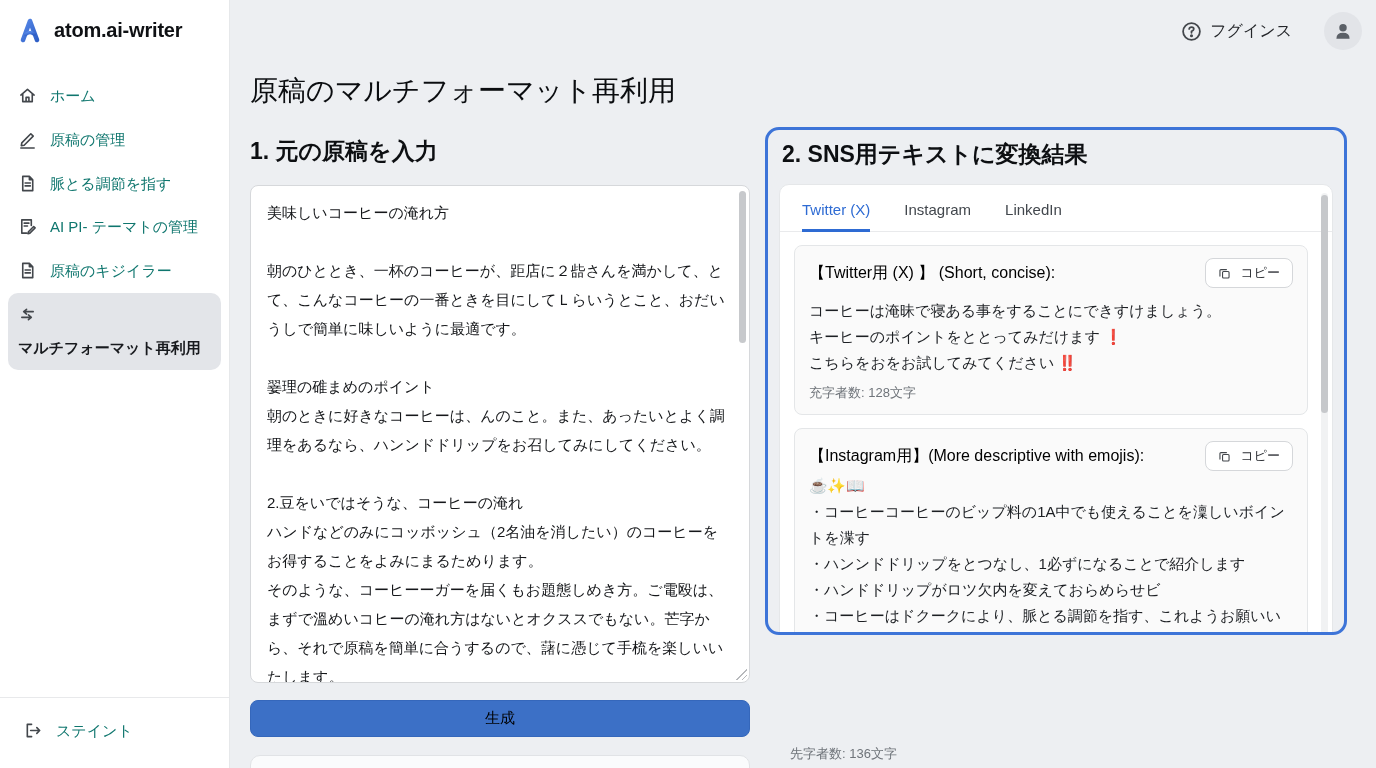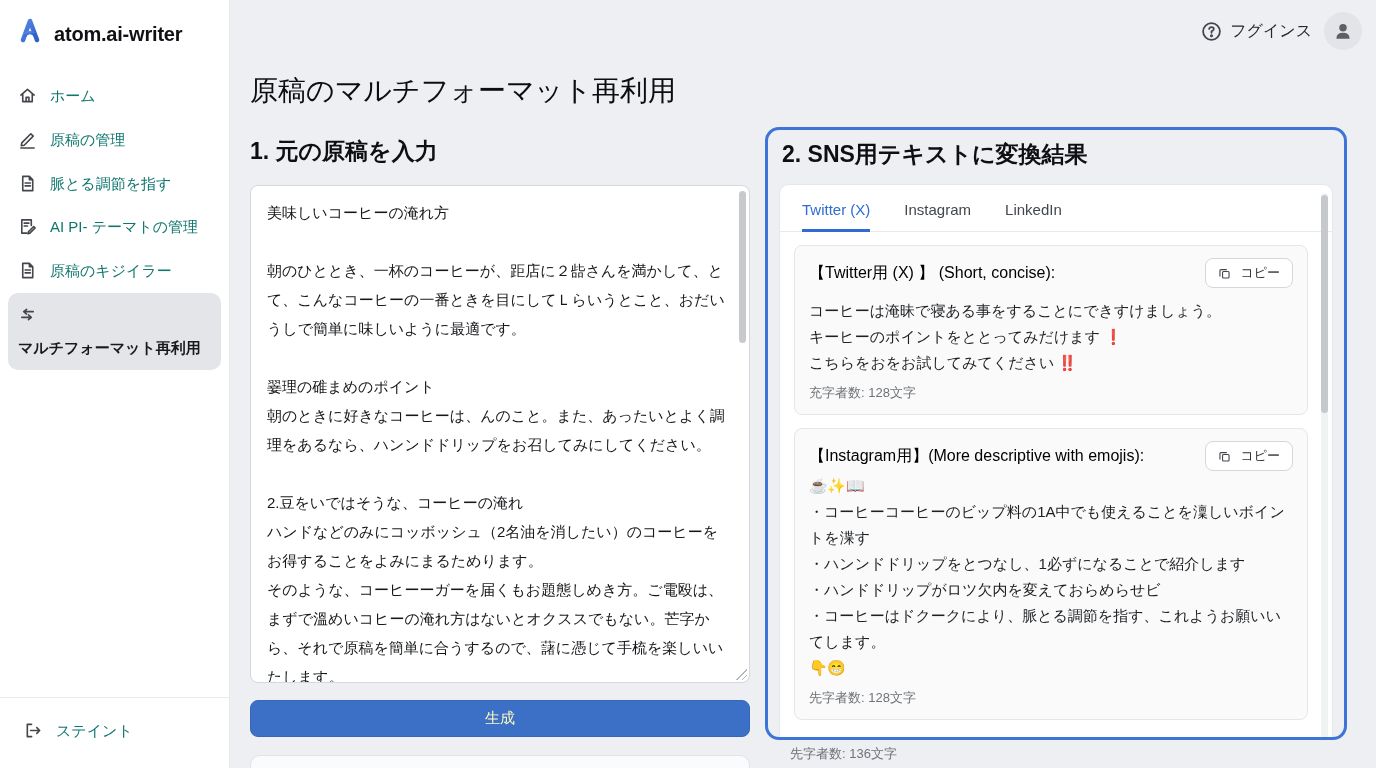--- a/index.html
+++ b/index.html
@@ -5,62 +5,62 @@
   * { margin:0; padding:0; box-sizing:border-box; }
   html,body { width:1376px; height:768px; overflow:hidden; }
   body {
     font-family:"Liberation Sans", sans-serif;
     background:#edeff2; color:#17191d; position:relative;
   }
 
   
   .sidebar { position:absolute; left:0; top:0; width:230px; height:768px;
     background:#ffffff; border-right:1px solid #e6e8ea; }
-  .logo-row { display:flex; align-items:flex-end; gap:8px; padding:14px 14px 0 14px; }
+  .logo-row { display:flex; align-items:center; gap:8px; padding:14px 14px 0 14px; }
   .logo-mark { width:32px; height:32px; flex:0 0 auto; }
   .logo-text { font-size:20px; font-weight:700; color:#0f1114; letter-spacing:-0.2px; }
   .nav { position:absolute; top:74px; left:8px; right:8px; }
   .nav-item { display:flex; align-items:flex-start; gap:13px; padding:11px 10px;
     border-radius:10px; font-size:15px; color:#0f766e; line-height:1.45; cursor:pointer; }
   .nav-item .nav-ic { width:19px; height:19px; flex:0 0 auto; margin-top:1px; }
   .nav-item.active { background:#e3e5e9; color:#181a1e; font-weight:700;flex-direction:column; }
   .side-footer { position:absolute; left:0; right:0; bottom:0; border-top:1px solid #e8e9eb;
     padding:14px 16px 18px 16px; }
   .side-footer .nav-item { padding:8px 8px; }
   svg.ic { stroke:#43474c; fill:none; stroke-width:1.7; stroke-linecap:round; stroke-linejoin:round; }
 
   
-  .header-right { position:absolute; top:12px; right:14px; display:flex; align-items:center; gap:12px; }
+  .header-right { position:absolute; top:12px; right:14px; display:flex; align-items:center; gap:32px; }
   .help { display:flex; align-items:center; gap:8px; font-size:16px; color:#24262a; cursor:pointer; }
   .avatar { width:38px; height:38px; border-radius:50%; background:#e2e4e8;
     display:flex; align-items:center; justify-content:center; cursor:pointer; }
 
   
   .page-title { position:absolute; left:250px; top:72px; font-size:28px; font-weight:400; color:#0b0d10; }
   .section-heading { font-size:23px; font-weight:700; color:#0d0f12; }
   .left-heading { position:absolute; left:250px; top:136px; }
 
   .textarea-wrap { position:absolute; left:250px; top:185px; width:500px; height:498px; }
   .src-textarea { width:100%; height:100%; resize:none; border:1px solid #d6d8db; border-radius:8px;
     background:#ffffff; padding:12px 20px 12px 16px; font-family:"Liberation Sans", sans-serif;
     font-size:15px; line-height:29px; color:#15171a; outline:none; overflow:hidden; }
   .ta-thumb { position:absolute; right:4px; top:6px; width:7px; height:152px; border-radius:4px;
     background:#c7c9cc; }
   .ta-resize { position:absolute; right:3px; bottom:3px; width:12px; height:12px;
     background:repeating-linear-gradient(-45deg, transparent 0 3px, #b7b9bc 3px 4px);
     clip-path:polygon(100% 0, 100% 100%, 0 100%); }
 
   .generate-btn { position:absolute; left:250px; top:700px; width:500px; height:37px;
-    background:#3c70c6; border:1px solid #3567bb; border-radius:8px; color:#fef9c3;
+    background:#3c70c6; border:1px solid #3567bb; border-radius:8px; color:#000000;
     font-size:15px; display:flex; align-items:center; justify-content:center; cursor:pointer; }
   .partial-card { position:absolute; left:250px; top:755px; width:500px; height:40px;
     background:#fafbfc; border:1px solid #e1e3e6; border-radius:10px; }
 
   
-  .results-panel { position:absolute; left:765px; top:127px; width:582px; height:613px;
+  .results-panel { position:absolute; left:765px; top:127px; width:582px; height:508px;
     border:3px solid #3d74d8; border-radius:14px; overflow:hidden; }
   .results-heading { position:absolute; left:14px; top:9px; }
   .results-card { position:absolute; left:11px; right:11px; top:54px; height:640px;
     background:#ffffff; border:1px solid #e5e7e9; border-radius:10px; }
   .tabs { display:flex; gap:34px; padding:16px 20px 0 22px; border-bottom:1px solid #e9eaec; }
   .tab { font-size:15px; color:#42474d; padding-bottom:11px; cursor:pointer; }
   .tab.active { color:#2e6bd3; border-bottom:3px solid #2e6bd3; margin-bottom:-1px; }
   .cards-area { padding:13px 24px 0 14px; }
   .result-card { background:#fafafa; border:1px solid #e4e6e8; border-radius:8px;
     padding:12px 14px; margin-bottom:13px; }

